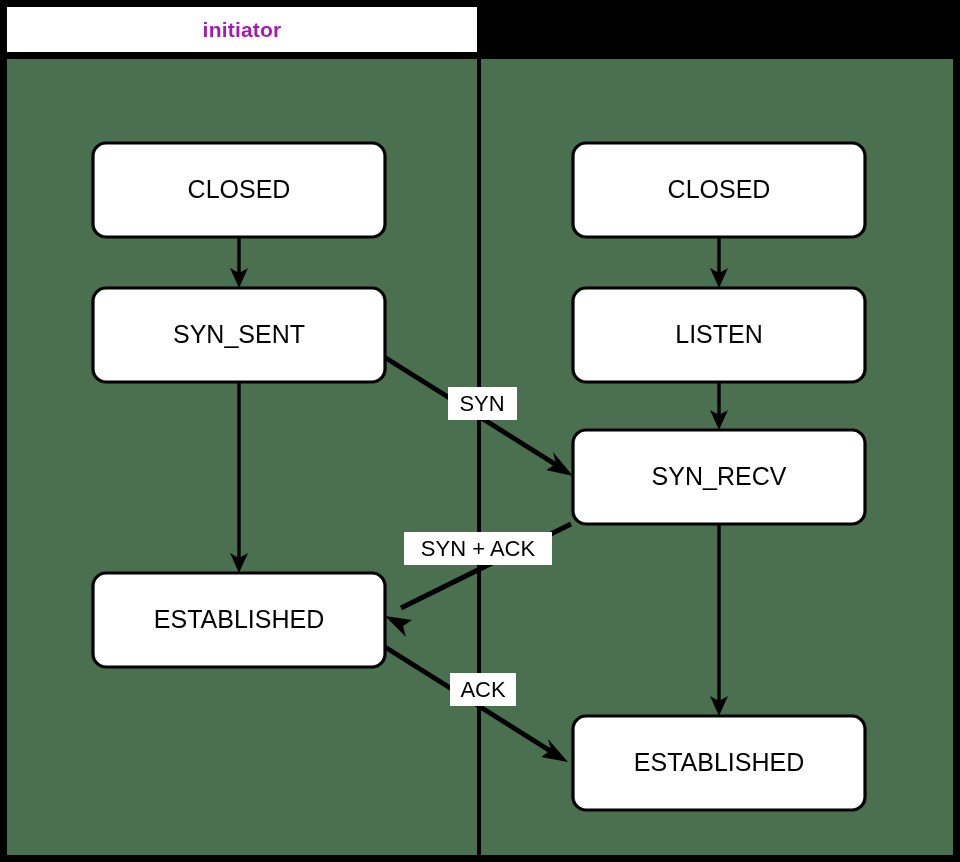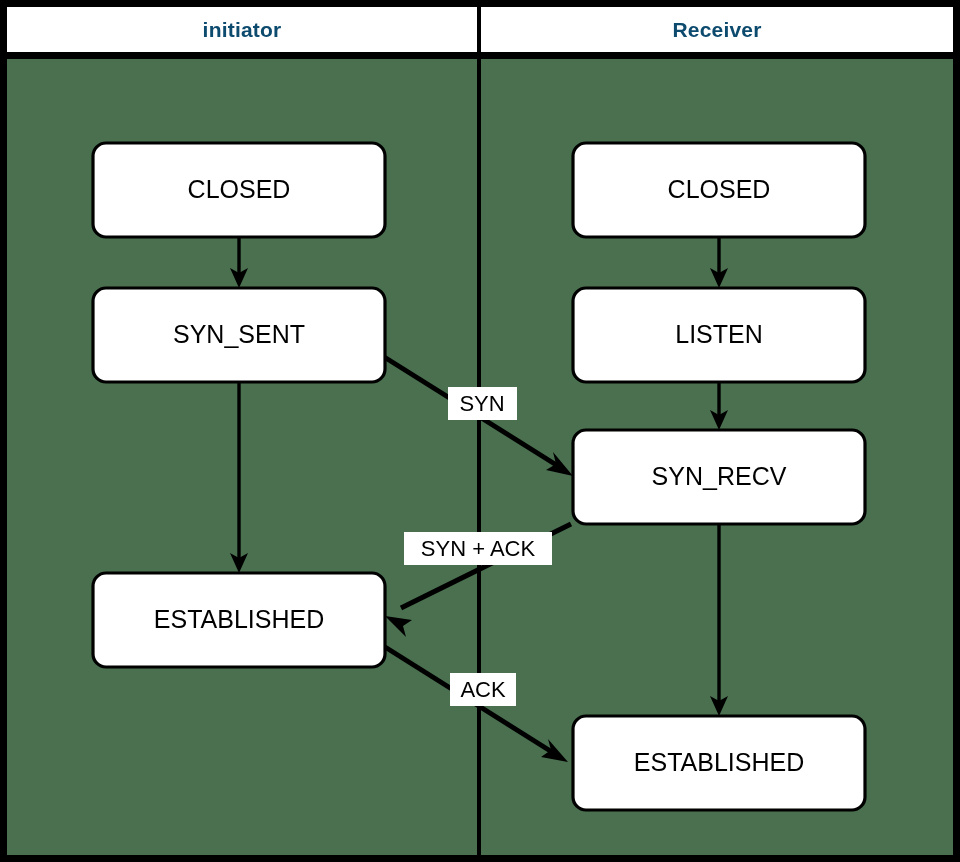--- a/index.html
+++ b/index.html
@@ -22,21 +22,21 @@
     background: #ffffff;
     border: 2px solid #000000;
     box-sizing: border-box;
     display: flex;
     align-items: center;
     justify-content: center;
   }
   .swim-header-label {
     font-size: 21px;
     font-weight: bold;
-    color: #0c4a6e;
+    color: #a21caf;
     letter-spacing: 0.2px;
   }
   #header-initiator { left: 5px; width: 474px; }
   #header-receiver  { left: 479px; width: 476px; }
 
   .lane-body {
     position: absolute;
     top: 57px;
     height: 800px;
     background: #4a7050;
@@ -84,23 +84,20 @@
   }
   .arrow-head { fill: #000000; stroke: none; }
 </style>
 </head>
 <body>
 
 <div id="page">
 
   <div class="swim-header" id="header-initiator">
     <span class="swim-header-label">initiator</span>
-  </div>
-  <div class="swim-header" id="header-receiver">
-    <span class="swim-header-label">Receiver</span>
   </div>
 
   <div class="lane-body" id="lane-initiator"></div>
   <div class="lane-body" id="lane-receiver"></div>
 
   <svg id="diagram-svg" viewBox="0 0 960 862">
 
     <g>
       <line class="flow-line flow-line-vertical" x1="239" y1="237" x2="239" y2="275"></line>
       <polygon class="arrow-head" points="239,288 230,268 239,273 248,268"></polygon>

